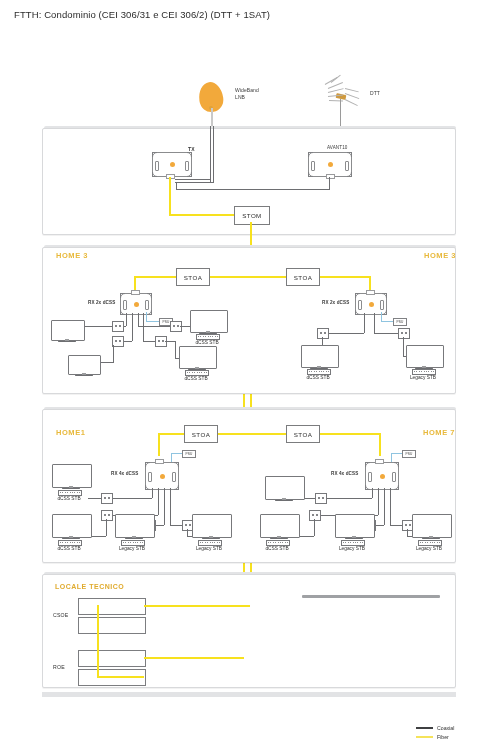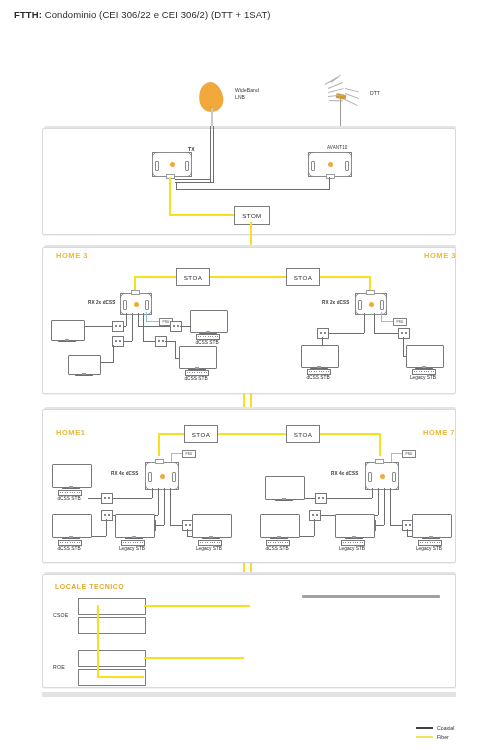--- a/index.html
+++ b/index.html
@@ -9,21 +9,21 @@
     font-family:"Liberation Sans", sans-serif;
     overflow:hidden;
     position:relative;
   }
   #stage{position:absolute;left:0;top:0;width:484px;height:750px;}
 
   .title{
     position:absolute;left:14px;top:9px;
     font-size:9.5px;color:#2b2b2b;letter-spacing:.1px;white-space:nowrap;
   }
-  .title b{font-weight:bold;}
+  .title b{font-weight:normal;}
 
   
   .panel{
     position:absolute;background:#ffffff;
     border:1px solid #d8d9db;
     border-radius:2px;
     box-shadow:0 1px 0 rgba(0,0,0,.05);
   }
   .panel-shadow{
     position:absolute;background:#e3e4e6;height:4px;border-radius:2px;
@@ -146,21 +146,21 @@
   .legend-row{position:absolute;display:flex;align-items:center;}
   .legend-line{display:inline-block;width:17px;height:2px;margin-right:4px;}
   .legend-text{font-size:5.2px;color:#2f2f2f;}
 </style>
 </head>
 <body>
 
 <div id="stage">
 
   <div class="title">
-    <b>FTTH:</b><span> Condominio (CEI 306/22 e CEI 306/2) (DTT + 1SAT)</span>
+    <b>FTTH:</b><span> Condominio (CEI 306/31 e CEI 306/2) (DTT + 1SAT)</span>
   </div>
 
   <div>
     <div class="dish" style="left:199px;top:82px;"></div>
     <div class="dish-lnb" style="left:209px;top:106px;"></div>
     <div class="dish-arm" style="left:211px;top:108px;height:18px;"></div>
     <div class="dev-label" style="left:235px;top:87px;font-size:5px;">WideBand</div>
     <div class="dev-label" style="left:235px;top:94px;font-size:5px;">LNB</div>
   </div>
 

